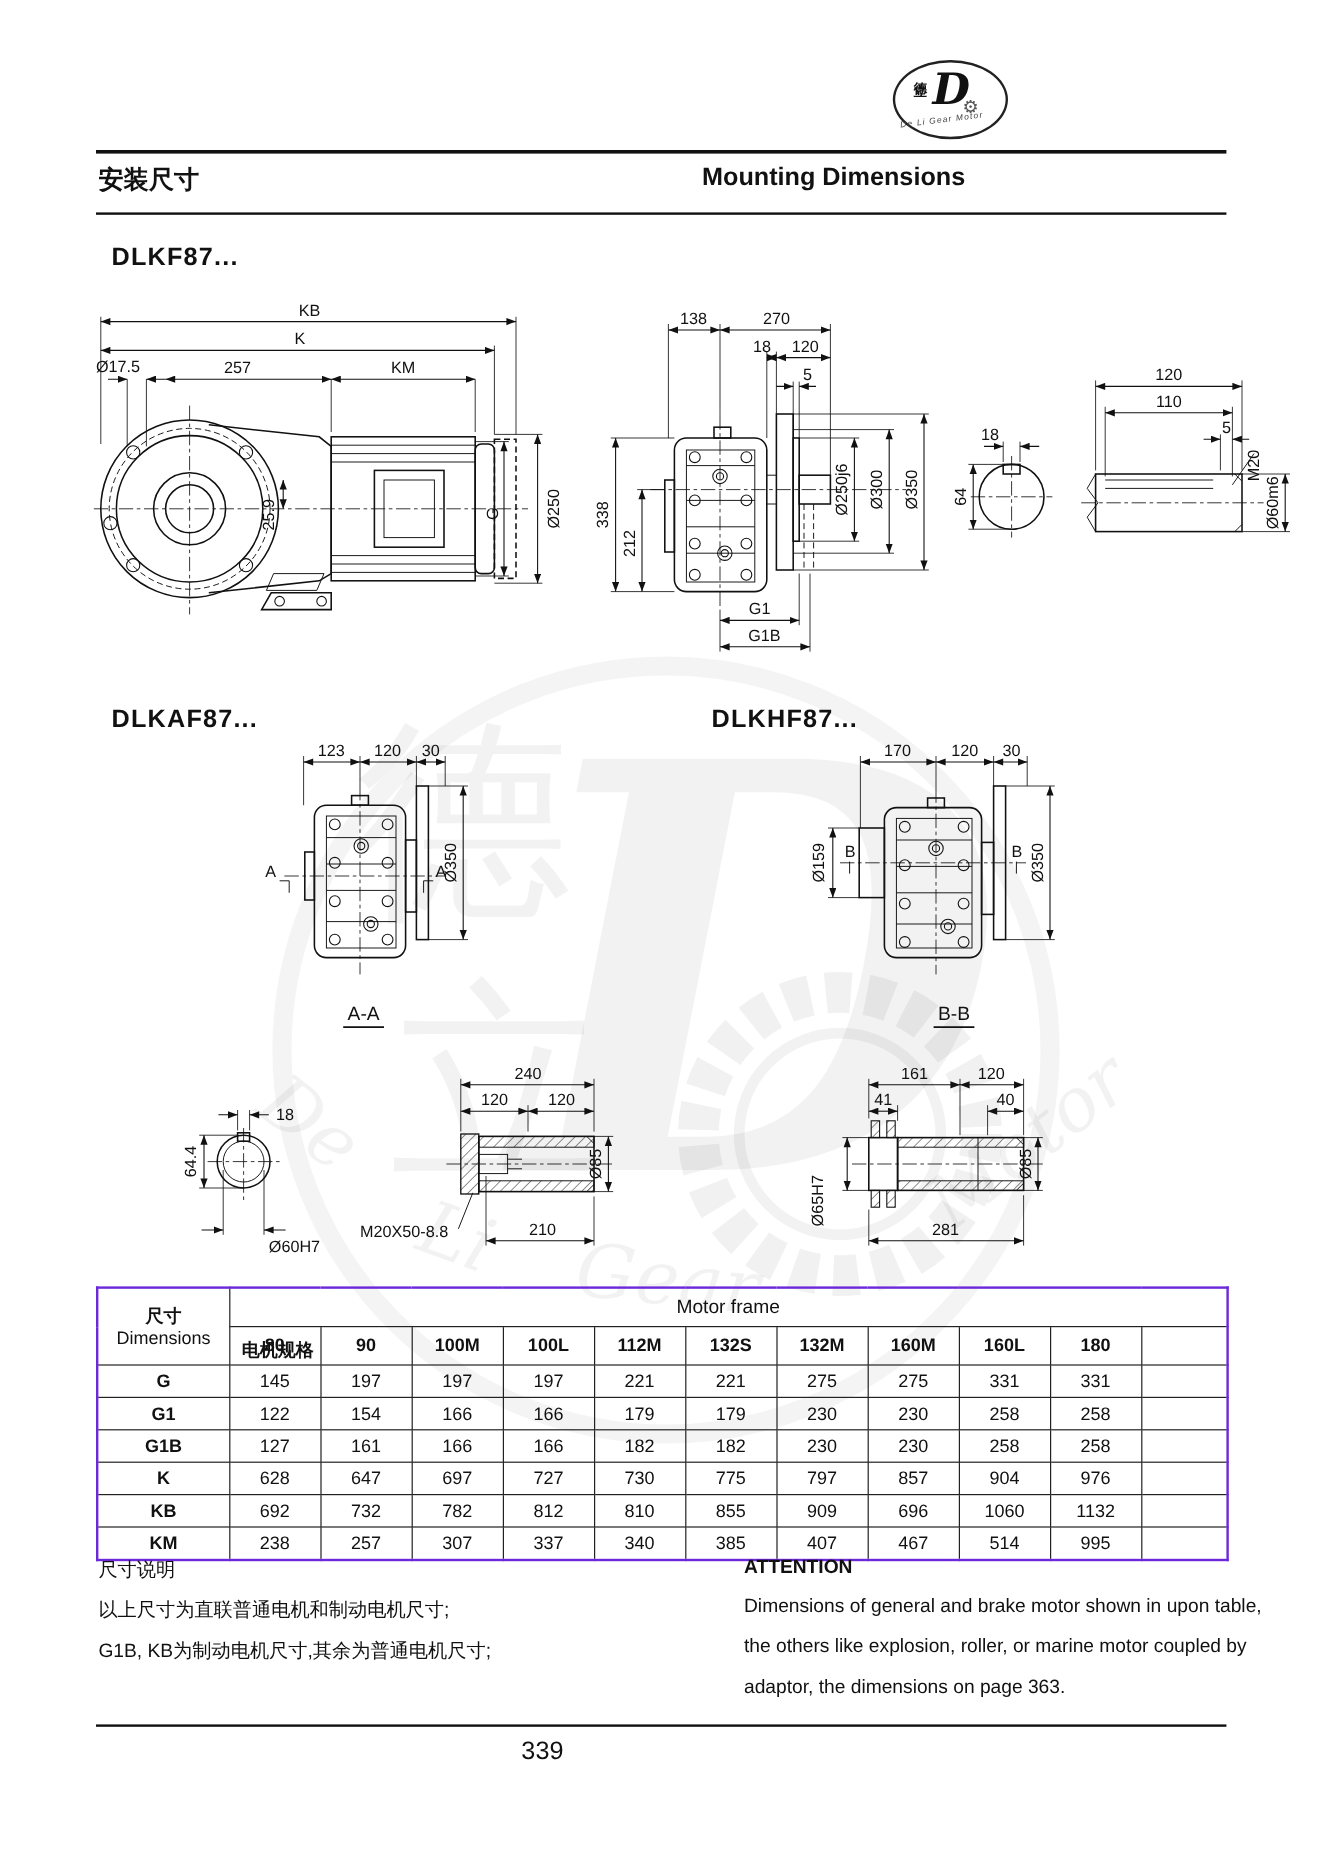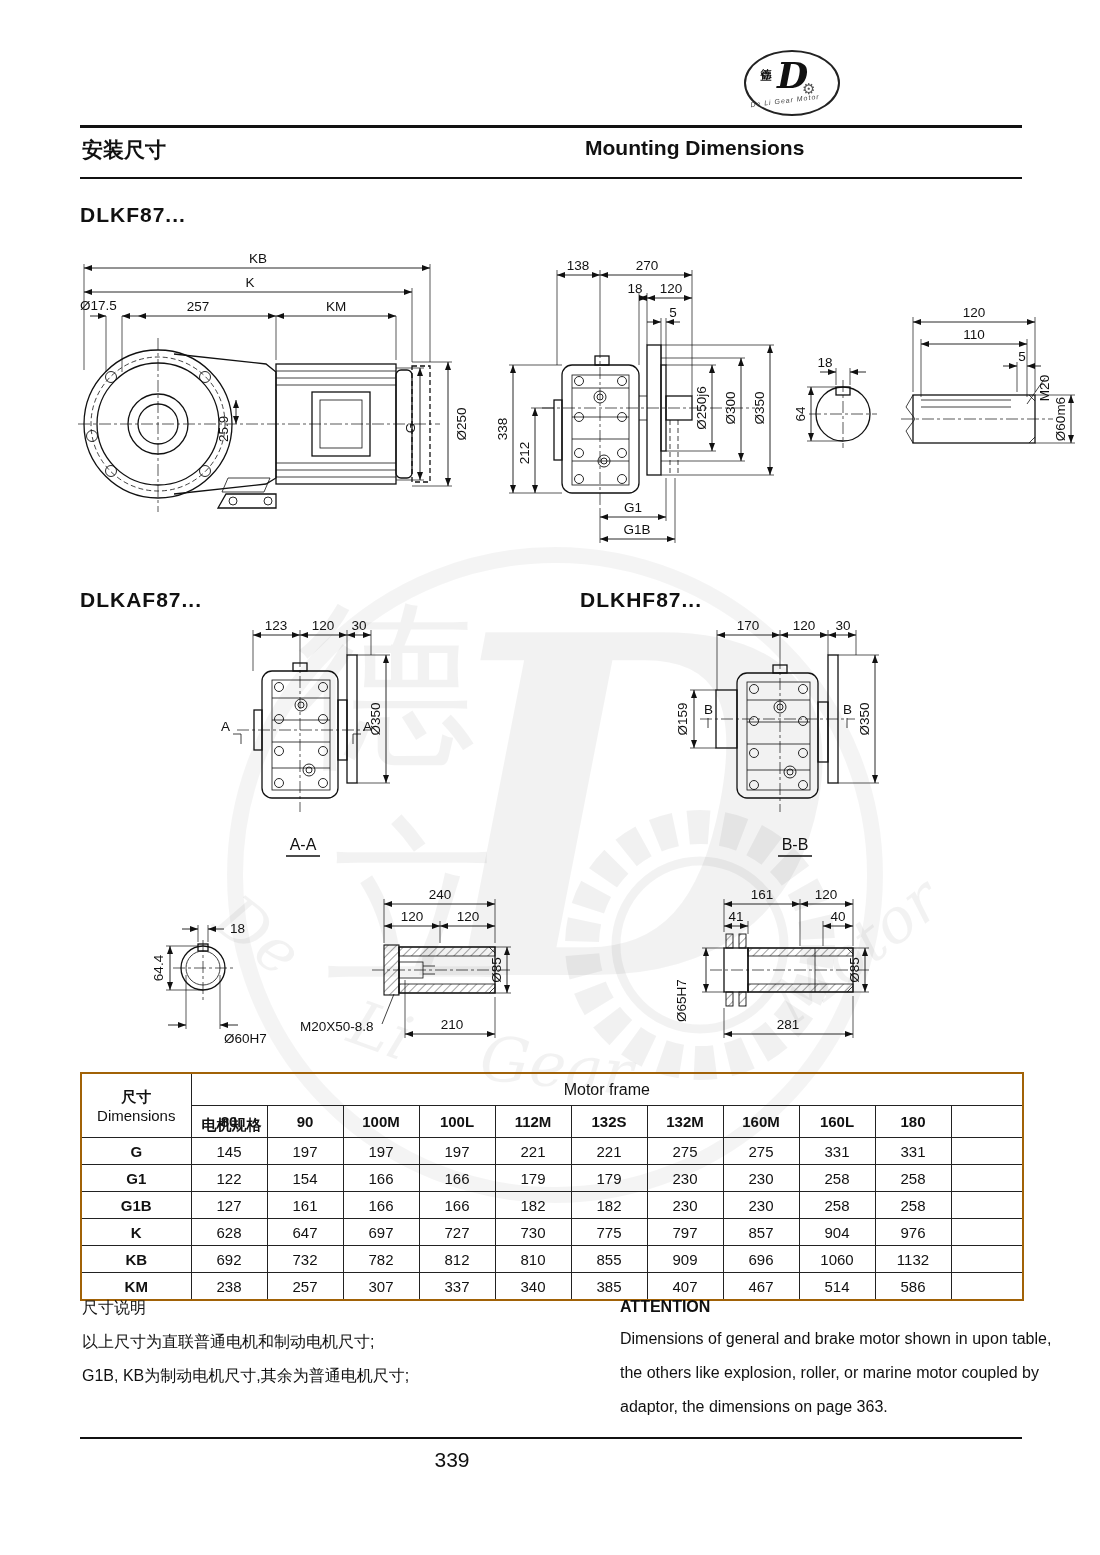--- a/index.html
+++ b/index.html
@@ -10,34 +10,34 @@
   .rule{position:absolute;left:80px;width:942px;background:#111;}
   
   .logo-ellipse{position:absolute;left:0;top:0;width:92px;height:62px;border:2px solid #222;border-radius:50%;}
   .logo-cn{position:absolute;left:14px;top:9px;font-size:11px;font-weight:bold;writing-mode:vertical-rl;letter-spacing:2px;}
   .logo-d{position:absolute;left:33px;top:4px;font-family:"DejaVu Serif",serif;font-style:italic;font-weight:bold;font-size:36px;}
   .logo-gear{position:absolute;left:58px;top:30px;font-size:15px;color:#555;}
   .logo-arc{position:absolute;left:6px;top:46px;width:86px;font-size:7px;font-style:italic;color:#444;transform:rotate(-7deg);letter-spacing:1px;white-space:nowrap;}
   .brand{position:absolute;left:856px;top:56px;font-family:"DejaVu Serif",serif;font-weight:bold;font-size:40px;letter-spacing:14px;white-space:nowrap;}
   .title-cn{position:absolute;left:82px;top:136px;font-size:21px;font-weight:bold;}
   .title-en{position:absolute;left:585px;top:136px;font-size:21px;font-weight:bold;}
-  .model-h{position:absolute;font-size:21px;font-weight:bold;letter-spacing:1px;}
+  .model-h{position:absolute;font-size:21px;font-weight:bold;letter-spacing:1px;margin-left:13px;}
   
   svg text{font-family:"Liberation Sans",sans-serif;font-size:13.5px;fill:#111;}
   .out{fill:none;stroke:#111;stroke-width:1.3;}
   .thin{fill:none;stroke:#111;stroke-width:0.8;}
   .dim{stroke:#111;stroke-width:0.9;marker-start:url(#aS);marker-end:url(#aE);}
   .dimE{stroke:#111;stroke-width:0.9;marker-end:url(#aE);}
   .dimS{stroke:#111;stroke-width:0.9;marker-start:url(#aS);}
   .ext{stroke:#111;stroke-width:0.7;}
   .cl{stroke:#111;stroke-width:0.7;stroke-dasharray:12 3 3 3;fill:none;}
   .dash{stroke-dasharray:5 3;}
   .bolt{fill:none;stroke:#111;stroke-width:0.9;}
   
-  .dimtable{border-collapse:collapse;table-layout:fixed;width:942px;border:2px solid #a16207;background:transparent;}
+  .dimtable{border-collapse:collapse;table-layout:fixed;width:942px;border:2px solid #6d28d9;background:transparent;}
   .dimtable td{border:1px solid #222;text-align:center;font-size:15px;height:26px;padding:0;}
   .dimtable .hrow td{height:31px;}
   .dimtable .bold{font-weight:bold;}
   .spec-cell{position:relative;text-align:left;}
   .spec-cn{position:absolute;left:10px;top:6px;font-weight:bold;font-size:15px;margin-top:36px;}
   .frame-en{display:block;text-align:center;font-size:16px;}
   
   .note-line{position:absolute;font-size:16px;white-space:nowrap;}
   .pageno{position:absolute;left:0;top:1448px;width:904px;text-align:center;font-size:21px;}
   
@@ -583,21 +583,21 @@
       <td class="bold">KM</td>
       <td>238</td>
       <td>257</td>
       <td>307</td>
       <td>337</td>
       <td>340</td>
       <td>385</td>
       <td>407</td>
       <td>467</td>
       <td>514</td>
-      <td>586</td>
+      <td>995</td>
       <td></td>
     </tr>
   </tbody>
     </table>
 
   <div class="note-line" style="left:82px;top:1298px">尺寸说明</div>
   <div class="note-line" style="left:82px;top:1332px">以上尺寸为直联普通电机和制动电机尺寸;</div>
   <div class="note-line" style="left:82px;top:1366px">G1B, KB为制动电机尺寸,其余为普通电机尺寸;</div>
 
   <div class="note-line" style="left:620px;top:1298px;font-weight:bold">ATTENTION</div>

